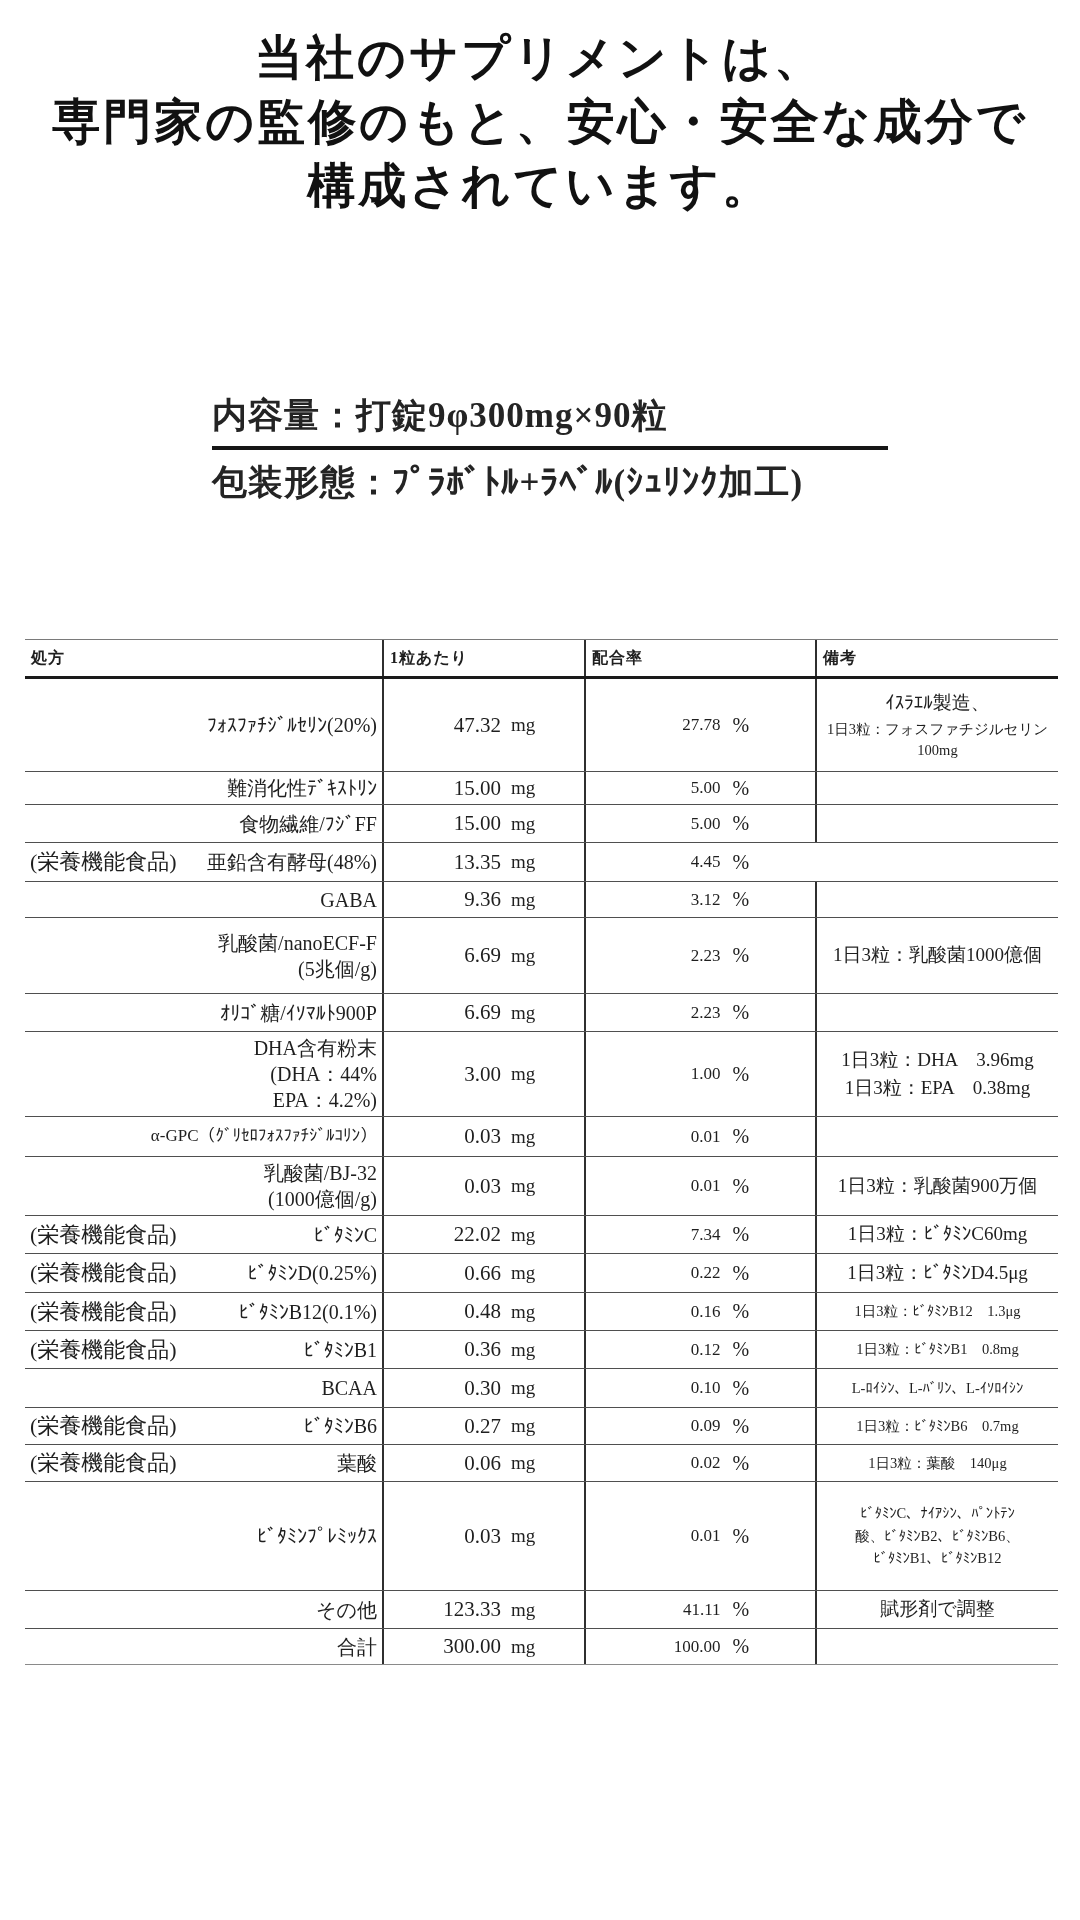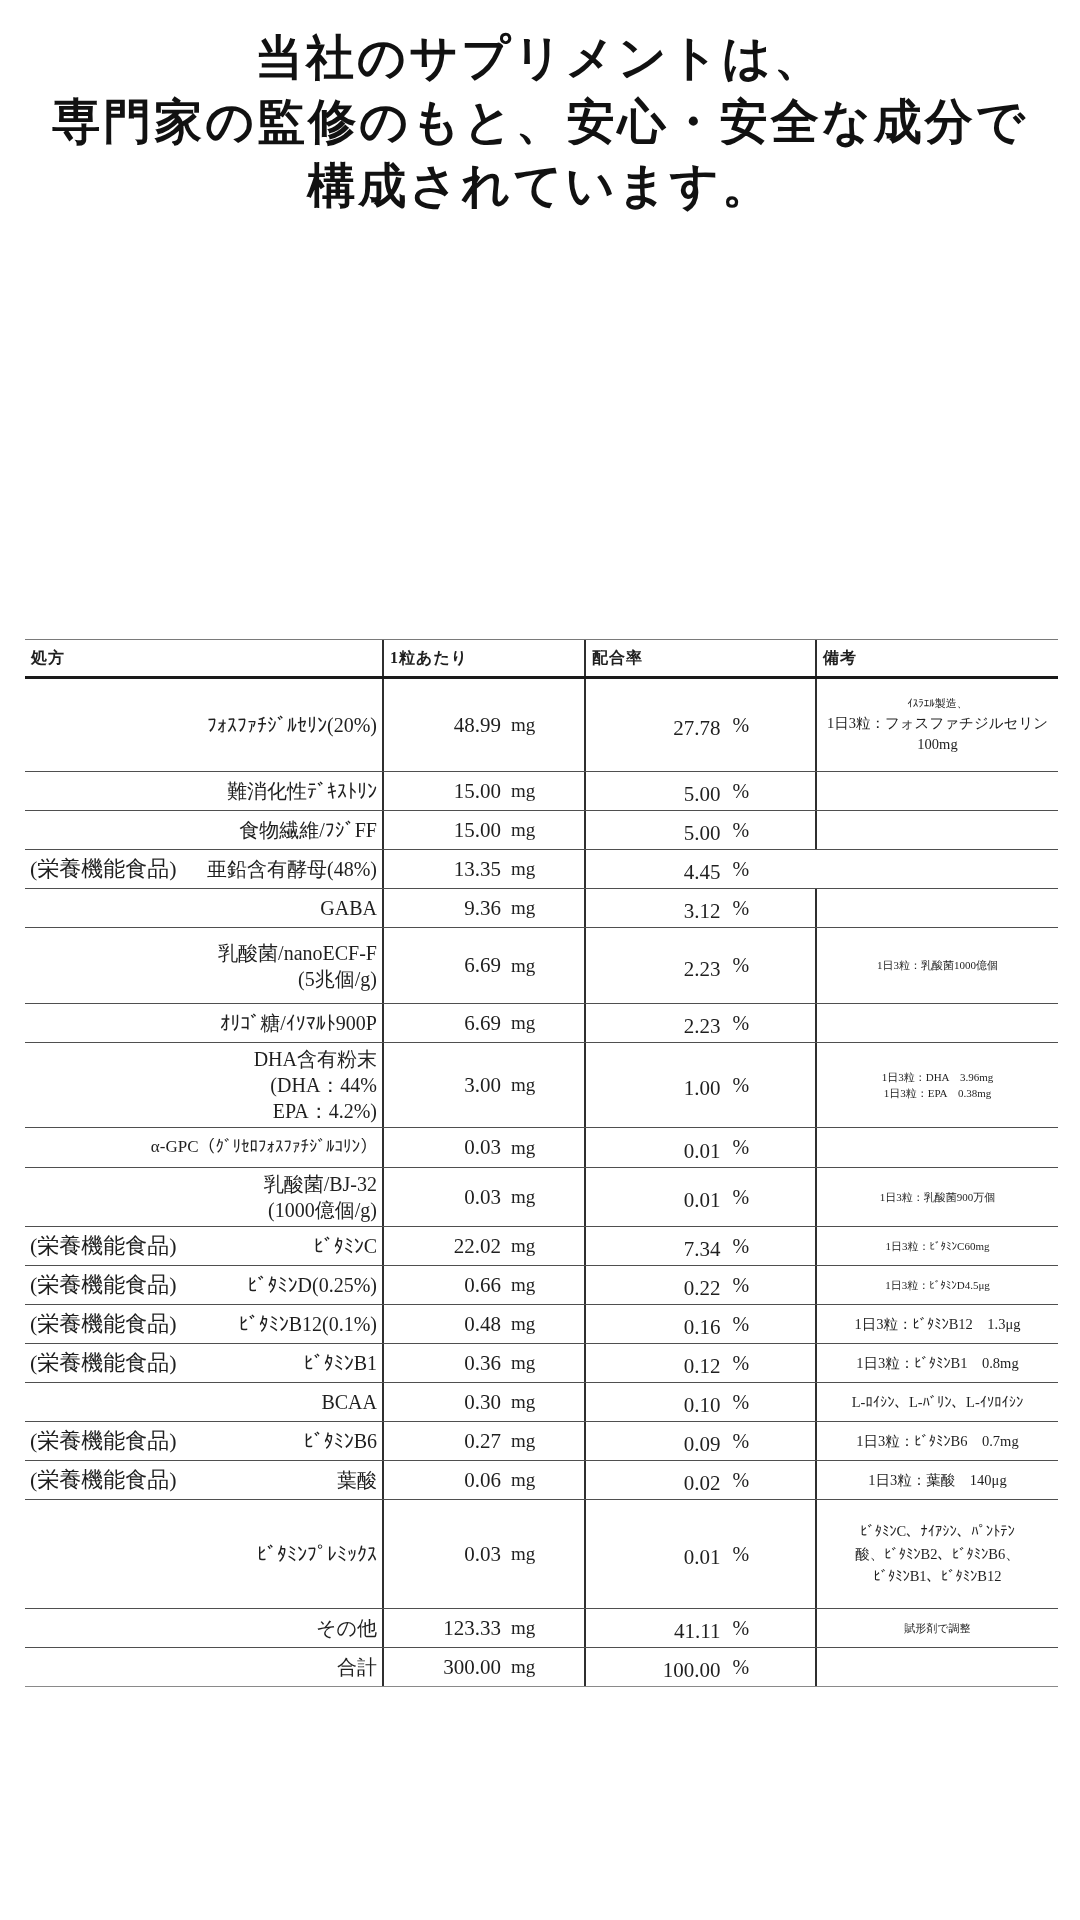--- a/index.html
+++ b/index.html
@@ -29,54 +29,59 @@
   .h-cell{font-size:16px;letter-spacing:1px;font-weight:600;}
 
   .c-name{justify-content:center;padding-left:5px;padding-right:5px;}
   .prefix{font-size:22px;white-space:nowrap;flex:0 0 auto;}
   .iname{margin-left:auto;text-align:right;font-size:20px;line-height:1.3;white-space:pre-line;}
   .iname.sm{font-size:17px;}
 
   .c-num{justify-content:center;}
   .num{display:inline-block;width:86px;text-align:right;font-size:21px;}
   .unit{display:inline-block;width:42px;margin-left:10px;text-align:left;font-size:19px;}
-  .num2{display:inline-block;width:78px;text-align:right;font-size:21px;margin-top:7px;}
+  .num2{display:inline-block;width:78px;text-align:right;font-size:17px;}
   .unit2{display:inline-block;width:26px;margin-left:12px;text-align:left;font-size:20px;}
 
   .c-remark{flex-direction:column;justify-content:center;text-align:center;}
-  .rmk{font-size:11px;line-height:1.5;white-space:pre-line;}
+  .rmk{font-size:19px;line-height:1.5;white-space:pre-line;}
   .c-remark.sm .rmk{font-size:14.5px;line-height:1.55;}
   .rmk-sub{font-size:14.5px;line-height:1.45;white-space:pre-line;margin-top:1px;}
 </style>
 </head>
 <body>
 
 <div class="page">
 
   <div class="headline">
     <div>当社のサプリメントは、</div>
     <div>専門家の監修のもと、安心・安全な成分で</div>
     <div>構成されています。</div>
   </div>
 
+  <div class="spec">
+    <div class="spec-line">内容量：打錠9φ300mg×90粒</div>
+    <div class="spec-divider"></div>
+    <div class="spec-line">包装形態：ﾌﾟﾗﾎﾞﾄﾙ+ﾗﾍﾞﾙ(ｼｭﾘﾝｸ加工)</div>
+  </div>
 
   <div class="jtable">
     <div class="t-head">
       <div class="cell h-cell">処方</div>
       <div class="cell h-cell bl">1粒あたり</div>
       <div class="cell h-cell bl">配合率</div>
       <div class="cell h-cell bl">備考</div>
     </div>
     <div>
         <div class="t-row" style="min-height: 92px;">
           <div class="cell c-name">
             <span class="iname">ﾌｫｽﾌｧﾁｼﾞﾙｾﾘﾝ(20%)</span>
           </div>
           <div class="cell c-num bl">
-            <span class="num">48.99</span>
+            <span class="num">47.32</span>
             <span class="unit">mg</span>
           </div>
           <div class="cell c-num bl">
             <span class="num2">27.78</span>
             <span class="unit2">%</span>
           </div>
           <div class="cell c-remark bl">
             <div class="rmk">ｲｽﾗｴﾙ製造、</div>
             <div class="rmk-sub">1日3粒：フォスファチジルセリン
 100mg</div>

